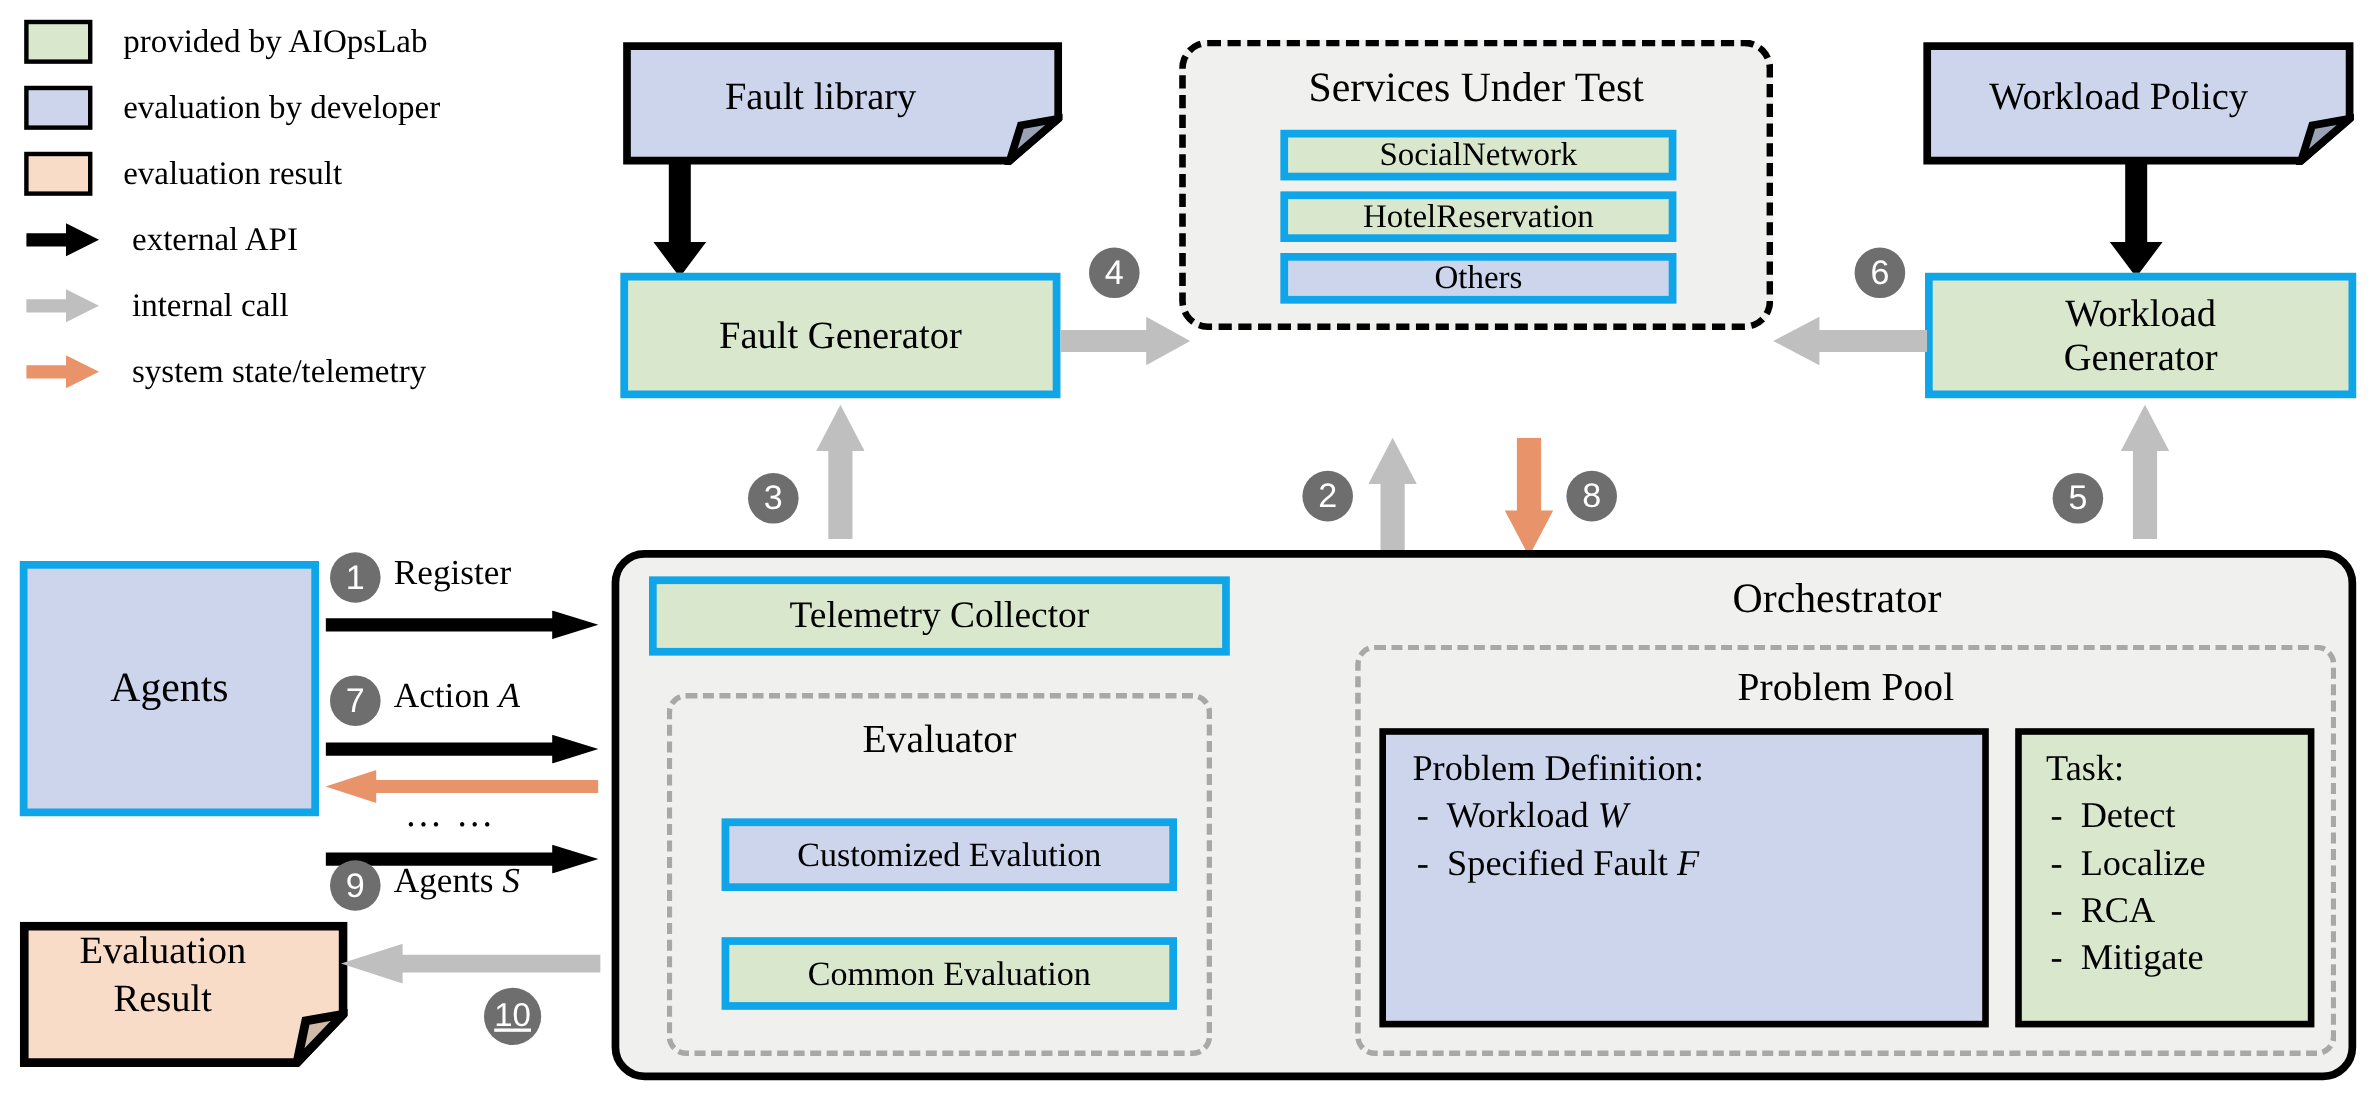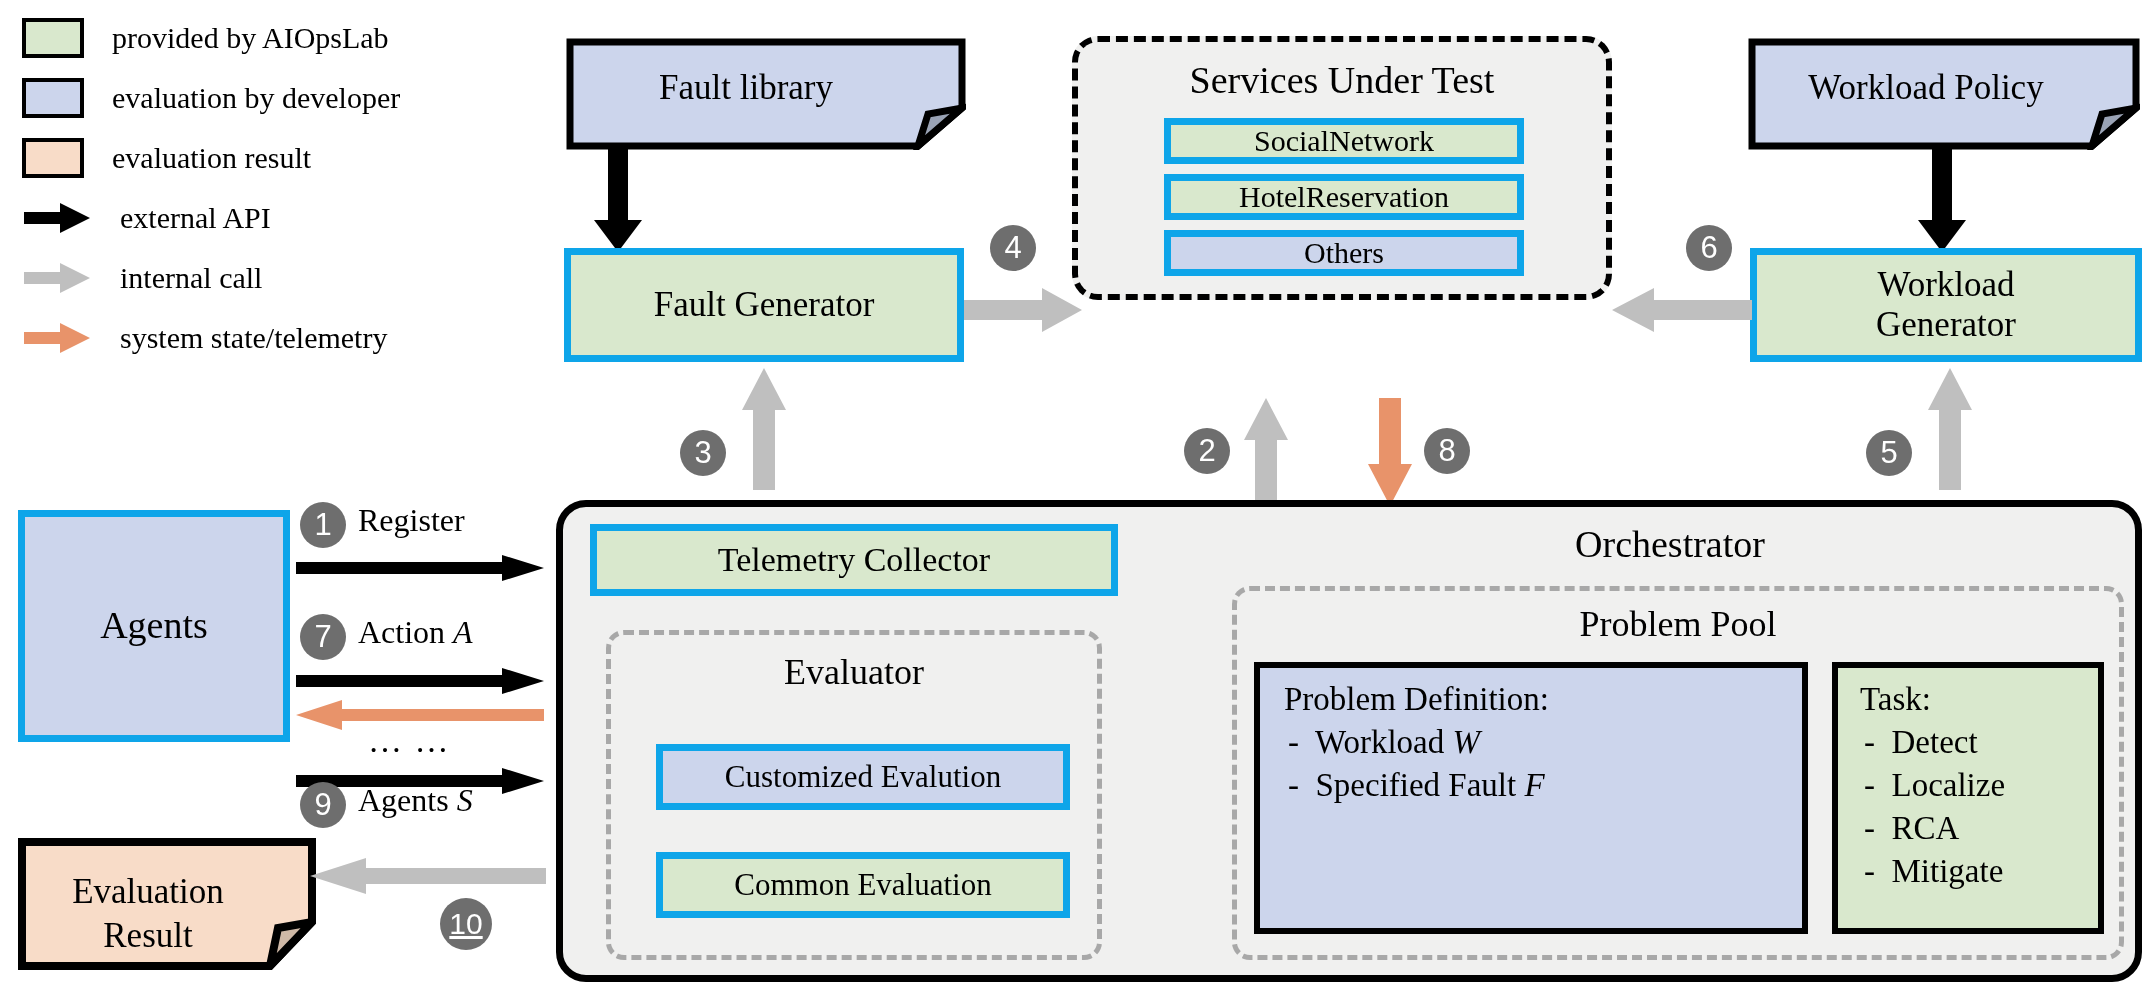--- a/index.html
+++ b/index.html
@@ -202,21 +202,21 @@
 <div class="badge" style="left:300px;top:782px;">9</div>
 <div class="seq-label" style="left:358px;top:782px;">
   <span>Agents </span><i>S</i>
 </div>
 
 <div class="doc" style="left:18px;top:838px;width:298px;height:132px;">
   <svg width="298" height="132" viewBox="0 0 298 132" style="position:absolute;left:0;top:0;">
     <path d="M4 4 H294 V84 L252 128 H4 Z" fill="#f8dcc8" stroke="#000" stroke-width="8" stroke-linejoin="miter"></path>
     <path d="M294 84 L252 128 L260 90 Z" fill="#cfb9a7" stroke="#000" stroke-width="8" stroke-linejoin="miter"></path>
   </svg>
-  <div style="position:absolute;left:0;top:20px;width:260px;height:112px;display:flex;flex-direction:column;align-items:center;justify-content:center;font-size:35px;line-height:1.25;">
+  <div style="position:absolute;left:0;top:4px;width:260px;height:112px;display:flex;flex-direction:column;align-items:center;justify-content:flex-start;font-size:35px;line-height:1.25;">
     <span>Evaluation</span>
     <span>Result</span>
   </div>
 </div>
 
 <svg class="abs" style="left:310px;top:858px;" width="236" height="36">
   <path d="M236 10 H56 V0 L0 18 L56 36 V26 H236 Z" fill="#bfbfbf"></path>
 </svg>
 <div class="badge wide" style="left:440px;top:898px;">10</div>
 

